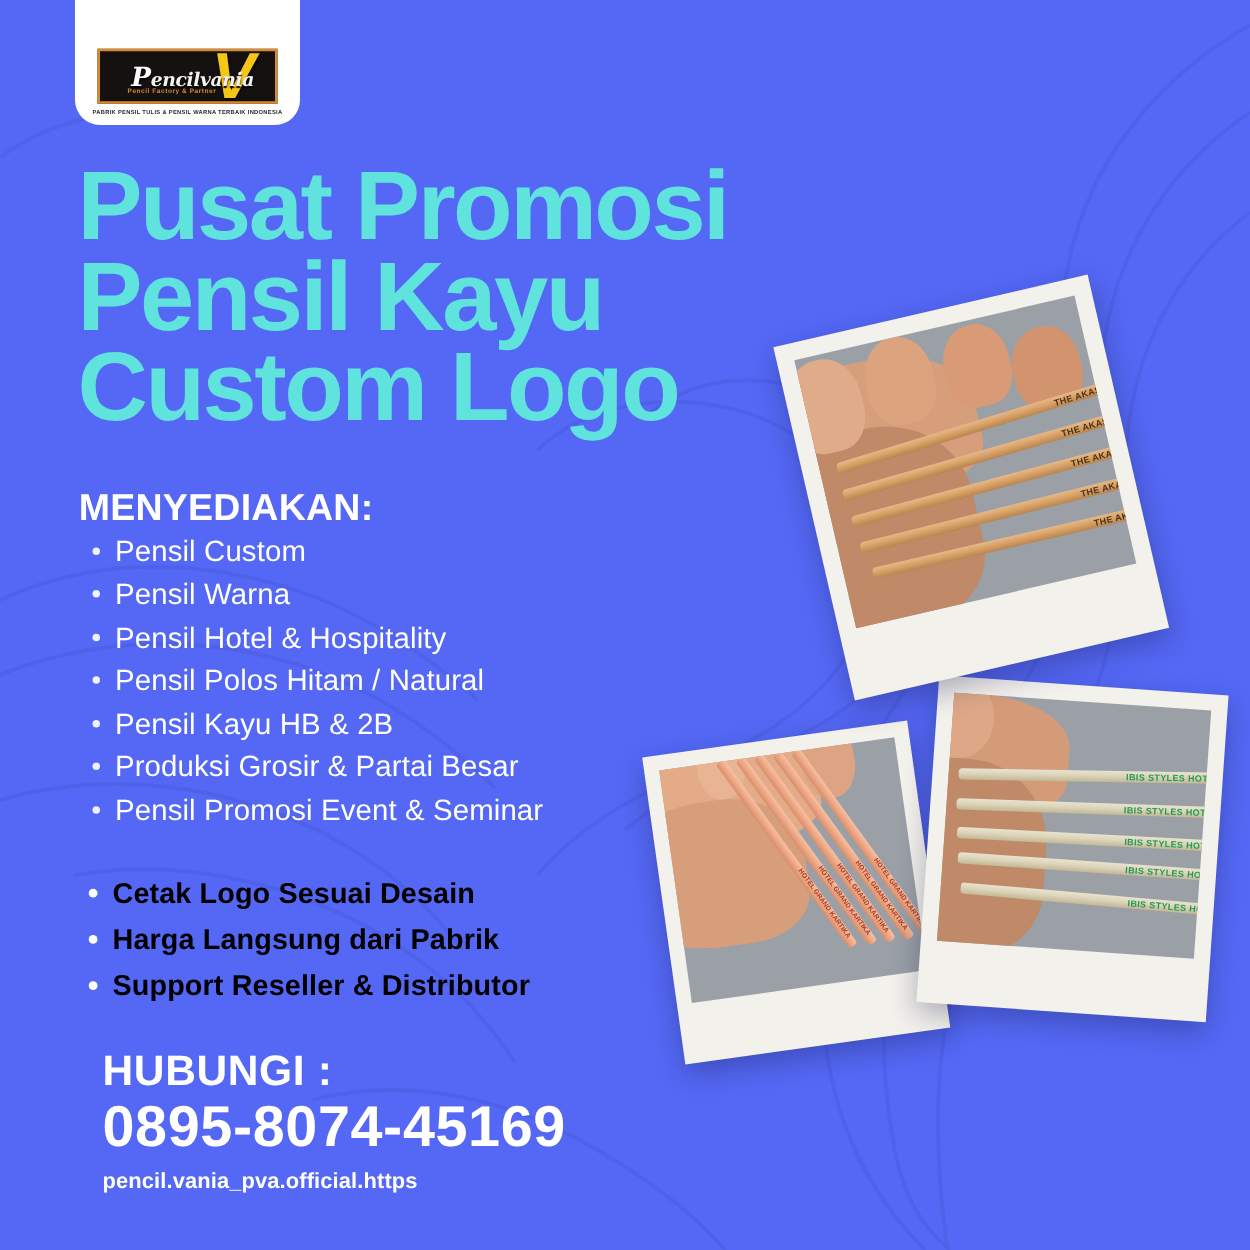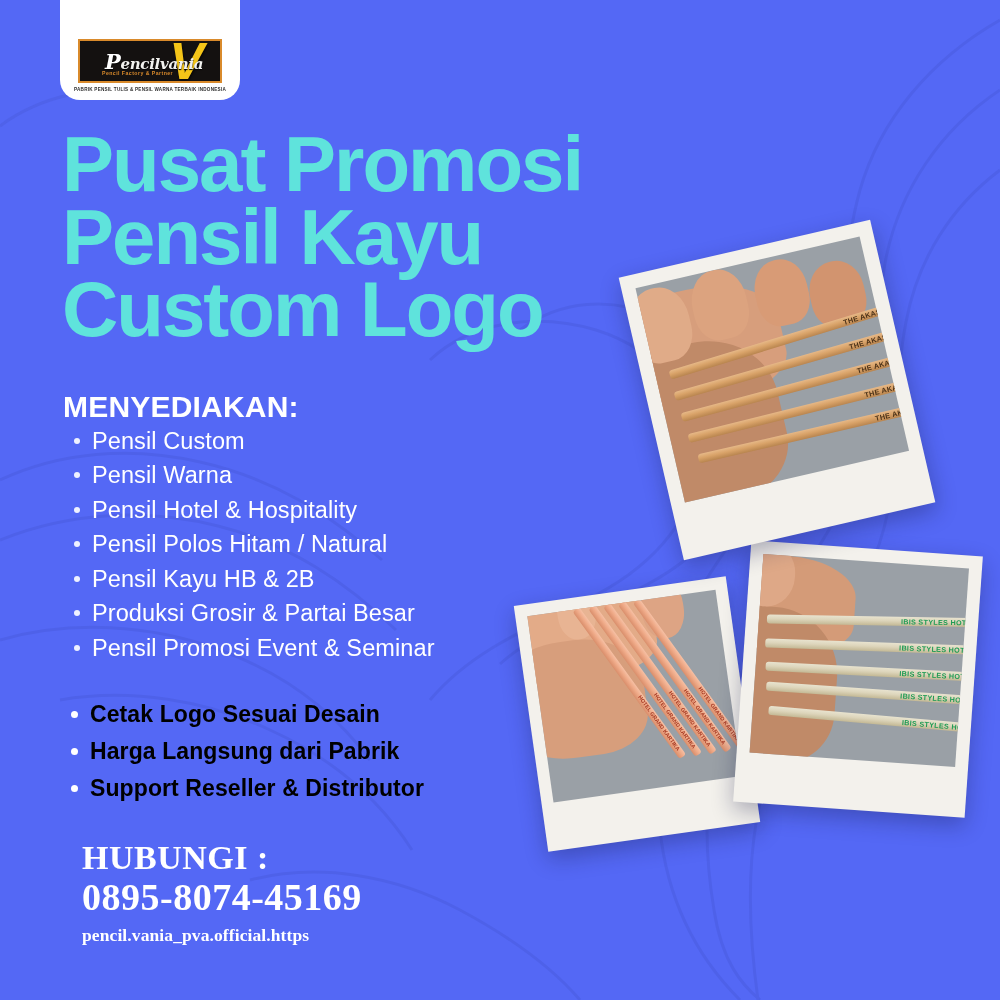--- a/index.html
+++ b/index.html
@@ -183,30 +183,29 @@
     background: #ffffff;
   }
 
   
   .contact {
     position: absolute;
     left: 82px;
     top: 840px;
     z-index: 4;
     color: #ffffff;
-    font-family: Liberation Serif, serif;
   }
   .contact-label {
     font-size: 34px;
     font-weight: 700;
     letter-spacing: 0.5px;
     line-height: 1.05;
   }
   .contact-phone {
-    font-size: 38px;
+    font-size: 46px;
     font-weight: 700;
     letter-spacing: 0.5px;
     line-height: 1.12;
   }
   .contact-ig, .contact-web {
     font-size: 17.5px;
     font-weight: 700;
     letter-spacing: 0.1px;
     line-height: 1.32;
   }

